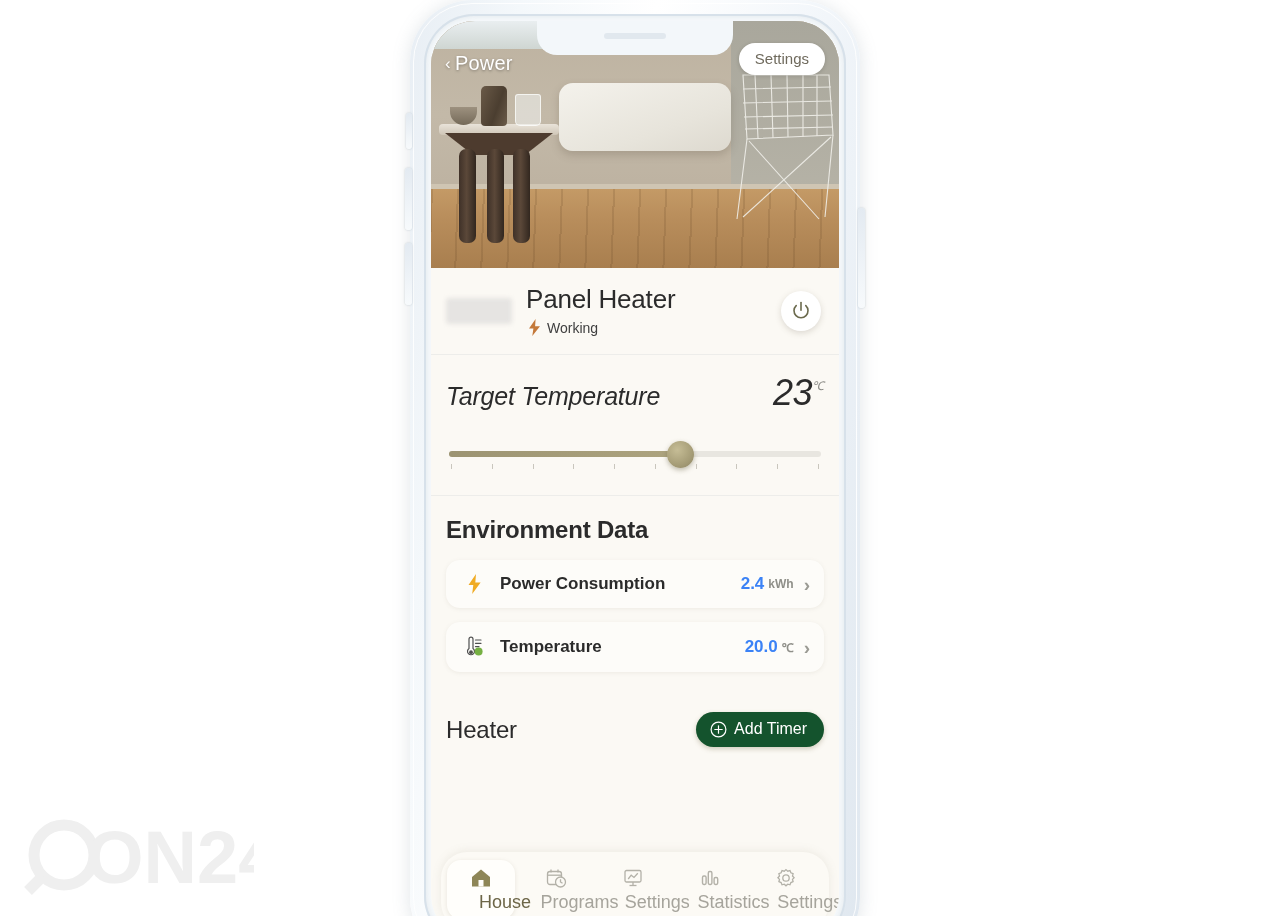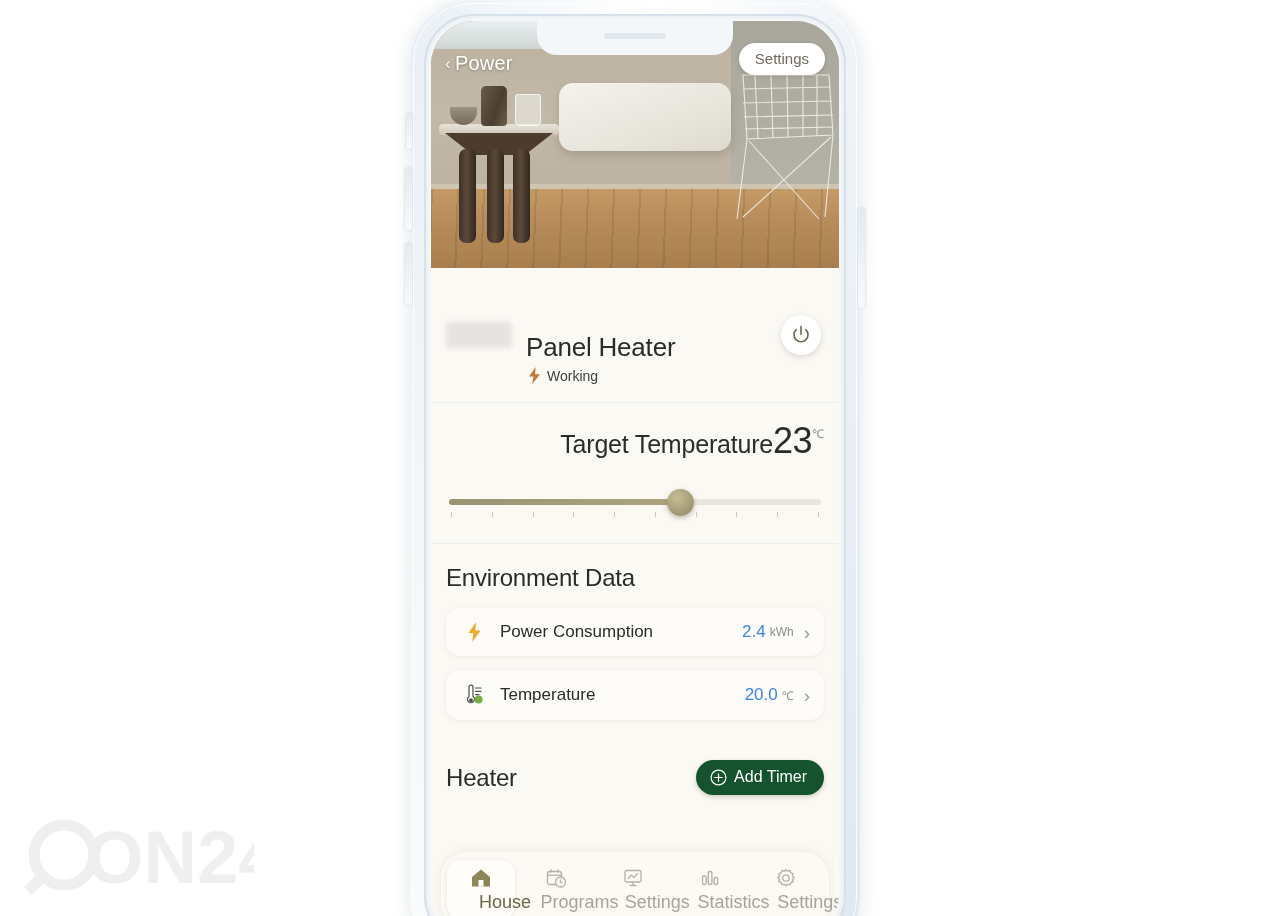--- a/index.html
+++ b/index.html
@@ -153,34 +153,34 @@
   #device-header{
     display:flex; align-items:center; gap:0;
     padding:17px 18px 18px 15px;
   }
   #device-logo{
     width:66px; height:26px; border-radius:3px;
     background:#e6e4e2;
     filter:blur(2.2px);
     flex:none; margin-right:14px;
   }
-  #device-texts{ flex:1;margin-top:48px; }
+  #device-texts{ flex:1; }
   #device-name{ font-size:26px; color:#2b2b2b; line-height:1.12; letter-spacing:-.2px; }
   #device-status{ display:flex; align-items:center; gap:6px; margin-top:5px; padding-left:2px; }
   #device-status .label{ font-size:14px; color:#404040; }
   #power-button{
     width:40px; height:40px; border-radius:50%;
     background:#fff; display:flex; align-items:center; justify-content:center;
     box-shadow:0 2px 6px rgba(110,100,80,.22);
     cursor:pointer; flex:none;
   }
 
   
   #target-section{ padding:20px 15px 22px; }
-  #target-row{ display:flex; align-items:baseline; justify-content:flex-end; }
+  #target-row{ display:flex; align-items:baseline; justify-content:space-between;font-style:italic; }
   #target-label{ font-size:25px; color:#2b2b2b; letter-spacing:-.2px; }
   #target-value-wrap{ display:flex; align-items:flex-start; }
   #target-value{ font-size:36px; color:#2b2b2b; line-height:1; font-weight:400; letter-spacing:-.5px; }
   #target-unit{ font-size:12px; color:#8a8a85; margin-top:2px; }
 
   #slider-wrap{ position:relative; margin:32px 3px 0 3px; height:30px; }
   #slider-track{
     position:absolute; left:0; right:0; top:8px; height:6px;
     border-radius:3px; background:#e8e6e0;
   }
@@ -195,21 +195,21 @@
     box-shadow:0 2px 5px rgba(100,92,60,.4);
     cursor:pointer;
   }
   #slider-ticks{
     position:absolute; left:0; right:0; top:21px;
     display:flex; justify-content:space-between; padding:0 2px;
   }
   #slider-ticks span{ width:1px; height:5px; background:#c9c6bd; display:block; }
 
   
-  #env-section{ padding:20px 15px 8px; }
+  #env-section{ padding:20px 15px 8px;font-weight:bold; }
   #env-title{ font-size:24px; color:#2b2b2b; letter-spacing:-.2px; margin-bottom:16px; }
   .env-card{
     background:#FDFCF9; border-radius:14px;
     box-shadow:0 1px 4px rgba(120,110,90,.10);
     display:flex; align-items:center;
     padding:14px 14px 14px 16px;
     margin-bottom:14px;
     cursor:pointer;
   }
   .env-icon{ width:24px; display:flex; justify-content:center; flex:none; }

